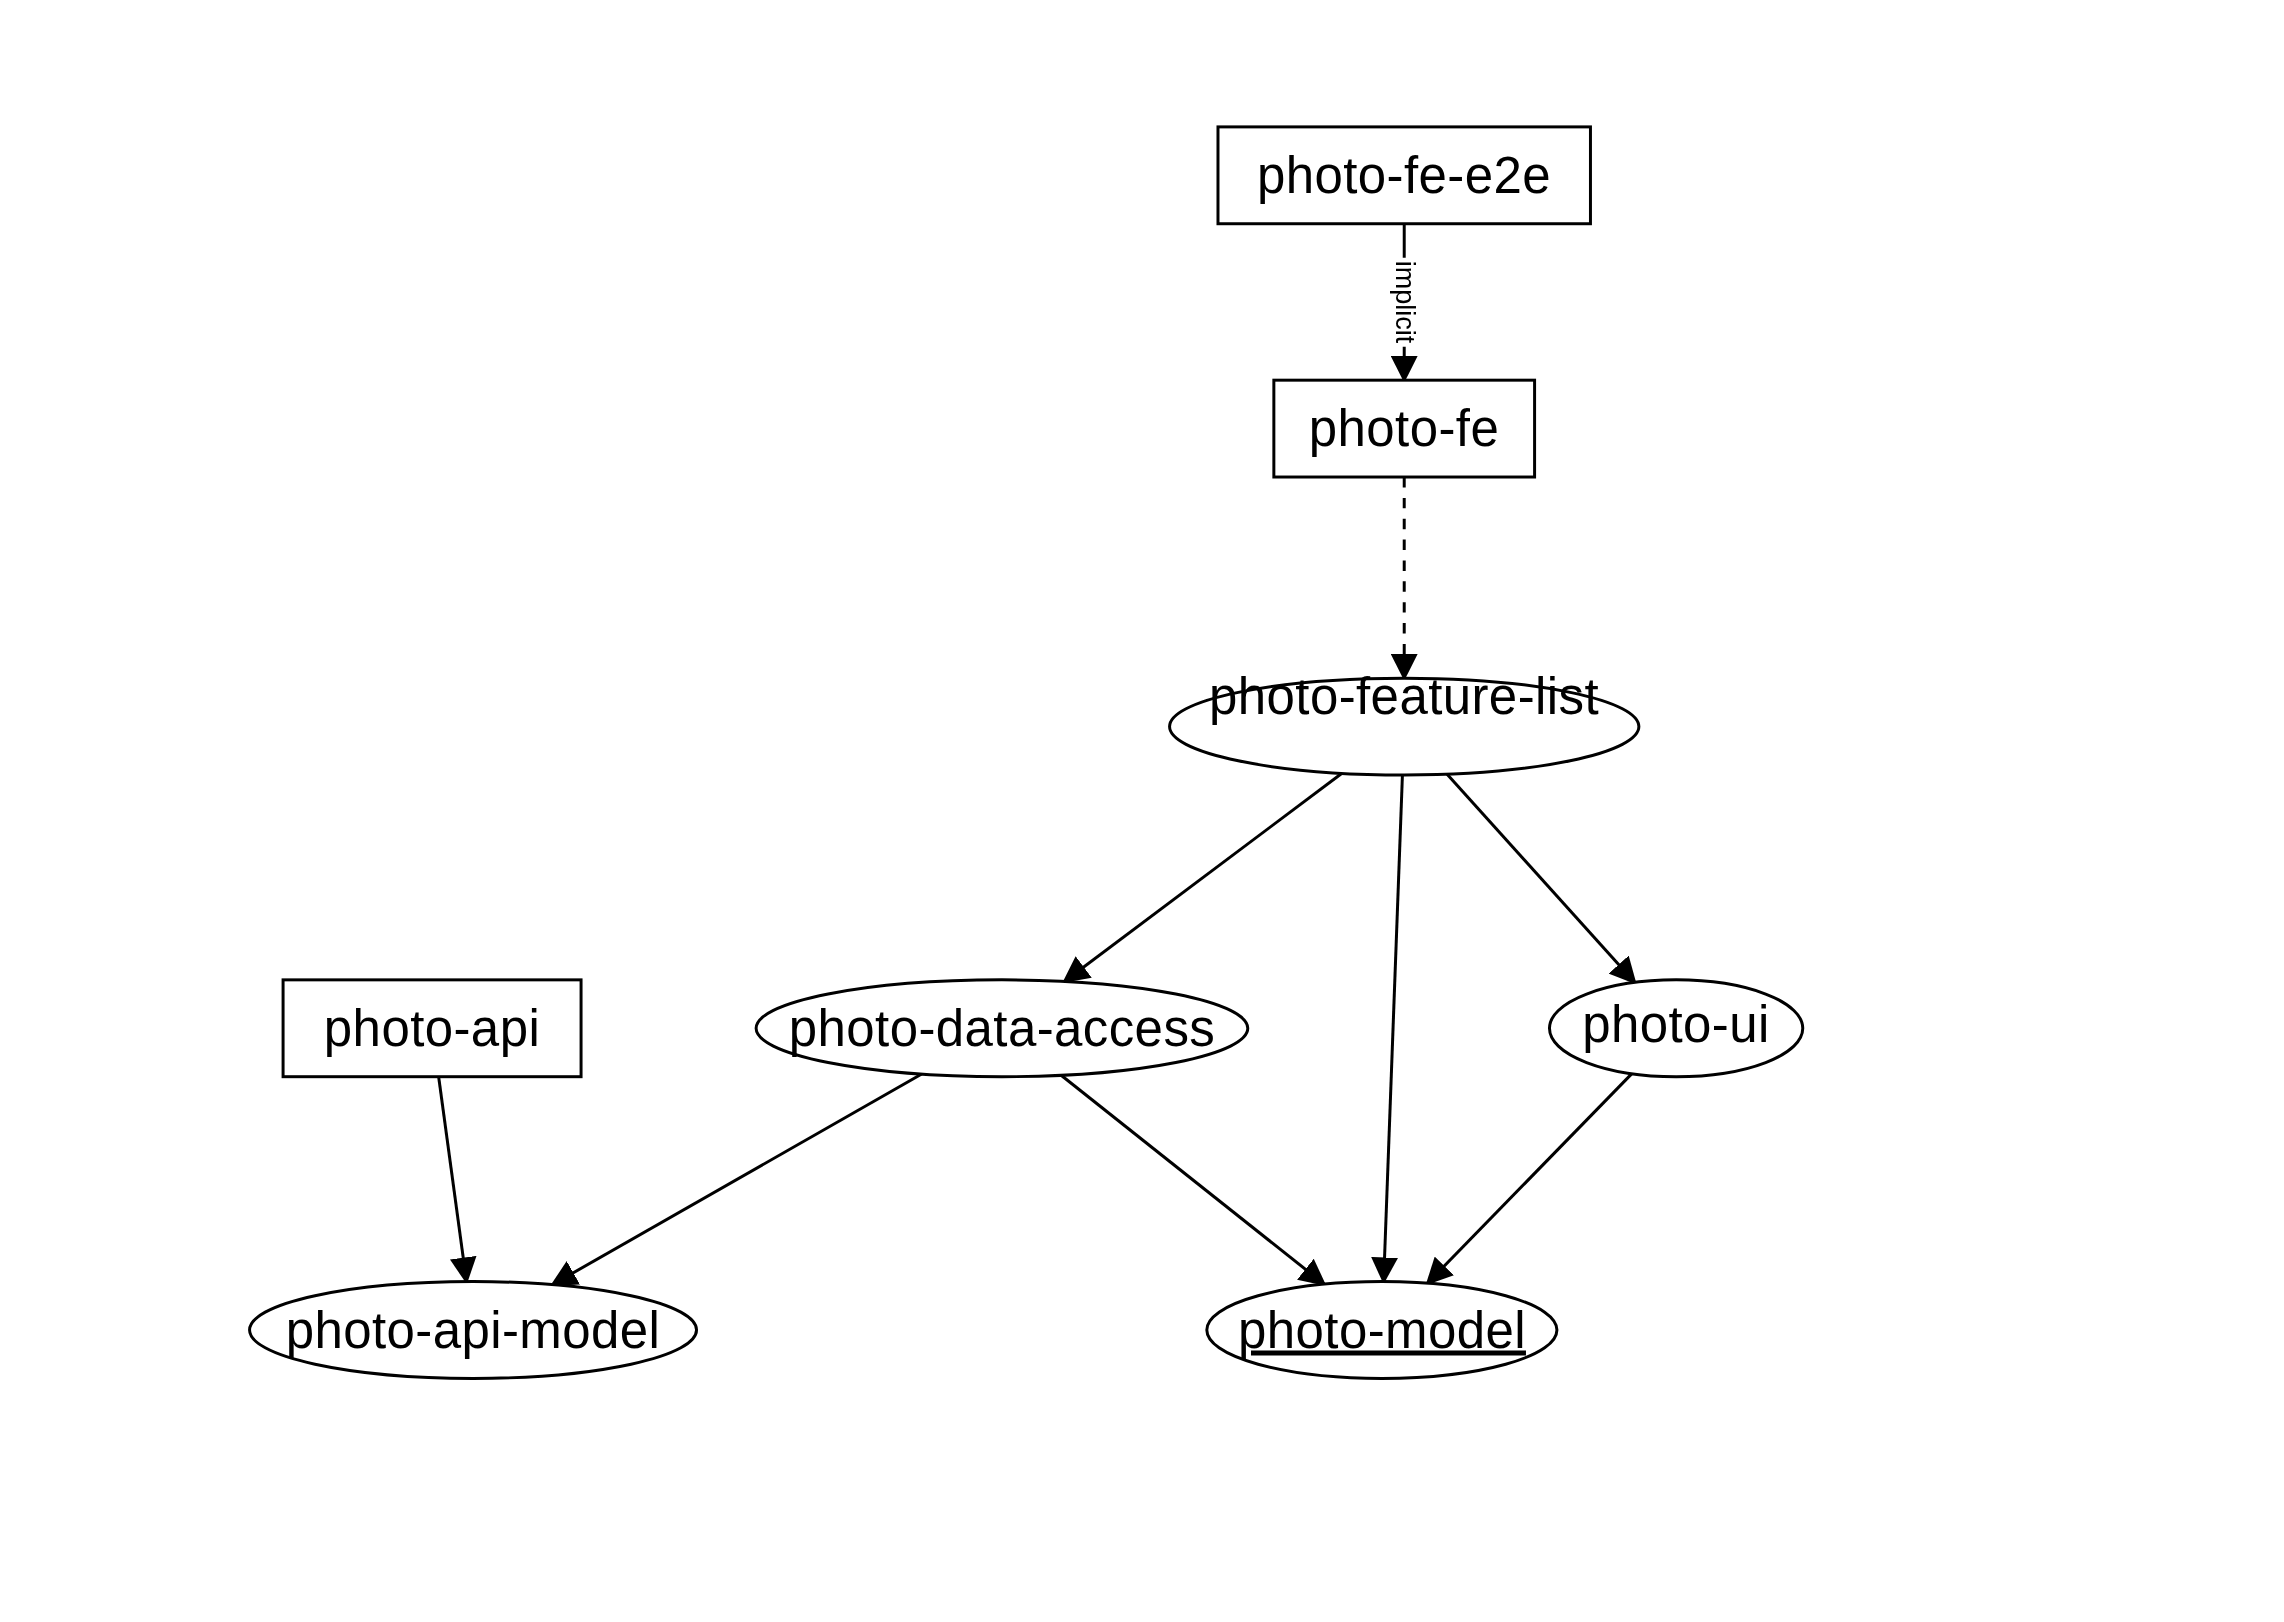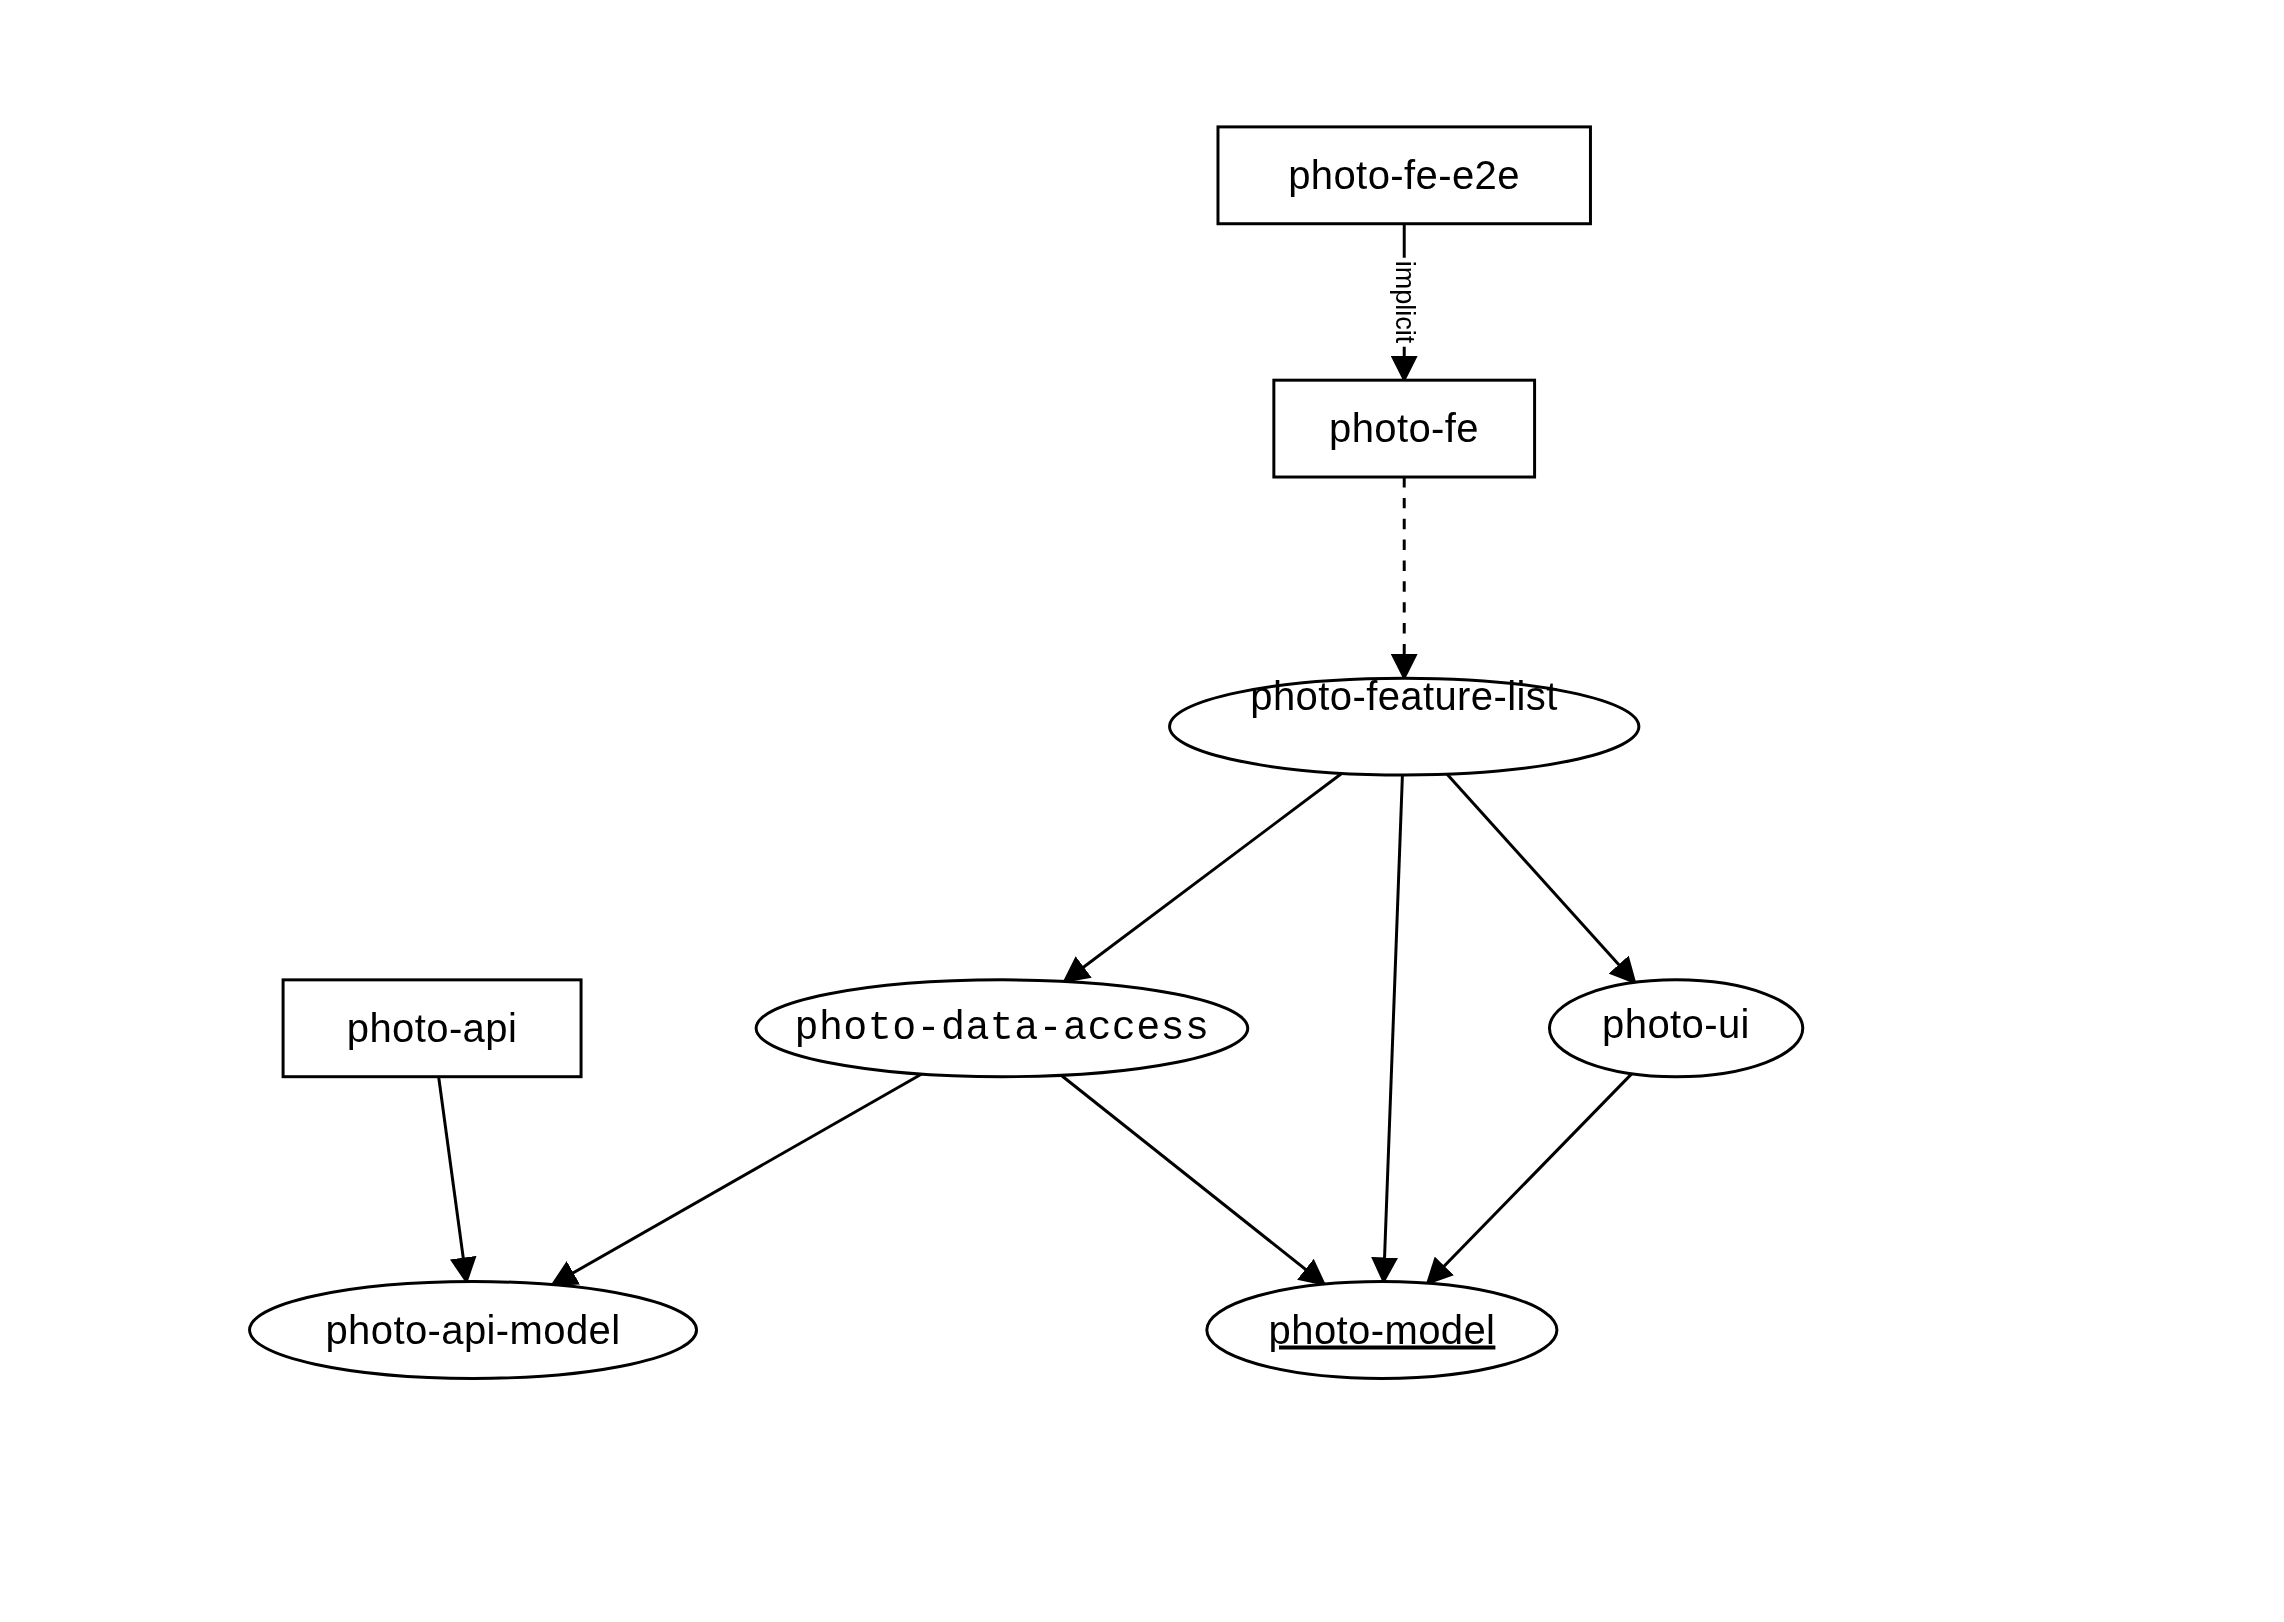--- a/index.html
+++ b/index.html
@@ -11,21 +11,21 @@
       position: relative;
     }
     svg.graph {
       display: block;
       position: absolute;
       top: 0; left: 0;
     }
     .node-label {
       position: absolute;
       transform: translate(-50%, -50%);
-      font-size: 40px;
+      font-size: 51px;
       font-weight: 400;
       color: #000;
       white-space: nowrap;
       letter-spacing: 0.4px;
     }
     .edge-label {
       position: absolute;
       transform: translate(-50%, -50%);
       font-size: 27px;
       font-weight: 400;
@@ -71,18 +71,18 @@
       <ellipse cx="1855" cy="1785" rx="235" ry="65" fill="#fff" stroke="#000" stroke-width="4"></ellipse>
     </g>
 </svg>
 
 <div id="labels-layer">
     <div class="edge-label vertical" style="left: 1404px; top: 302px;">implicit</div>
     <div class="node-label" style="left: 1404px; top: 175px;">photo-fe-e2e</div>
     <div class="node-label" style="left: 1404px; top: 428px; text-align: right;">photo-fe</div>
     <div class="node-label" style="left: 1404px; top: 696px;">photo-feature-list</div>
     <div class="node-label" style="left: 432px; top: 1028px;">photo-api</div>
-    <div class="node-label" style="left: 1002px; top: 1028px; font-family: Liberation Mono, monospace;">photo-data-access</div>
+    <div class="node-label" style="left: 1002px; top: 1028px;">photo-data-access</div>
     <div class="node-label" style="left: 1676px; top: 1024px;">photo-ui</div>
     <div class="node-label" style="left: 473px; top: 1330px; text-align: right;">photo-api-model</div>
     <div class="node-label" style="left: 1382px; top: 1330px; text-decoration: underline;">photo-model</div>
   </div>
 
 
 </body></html>

